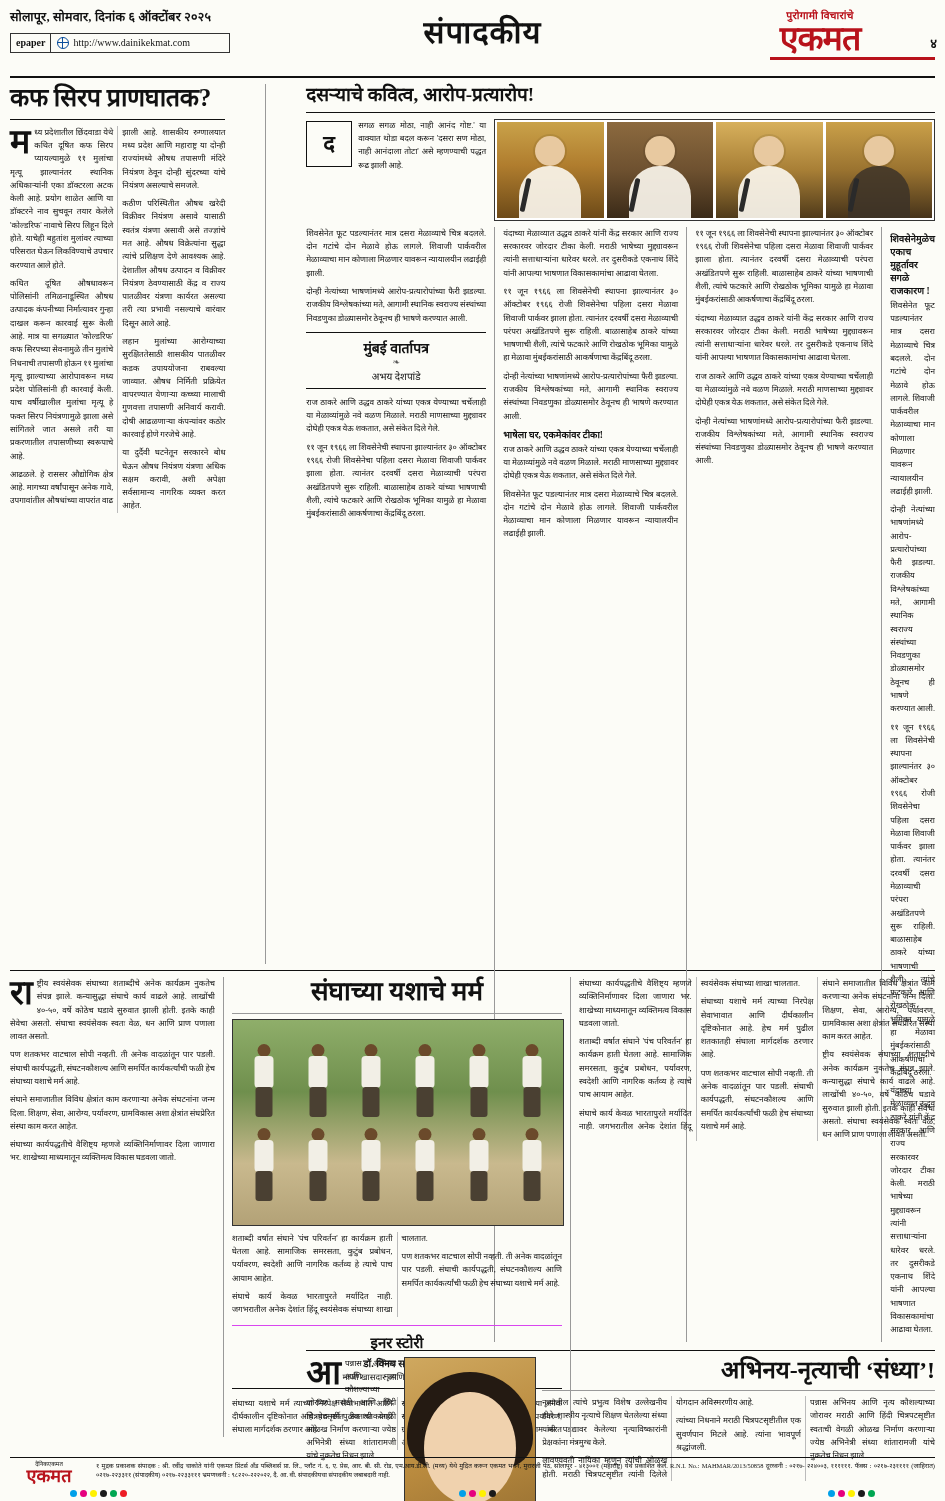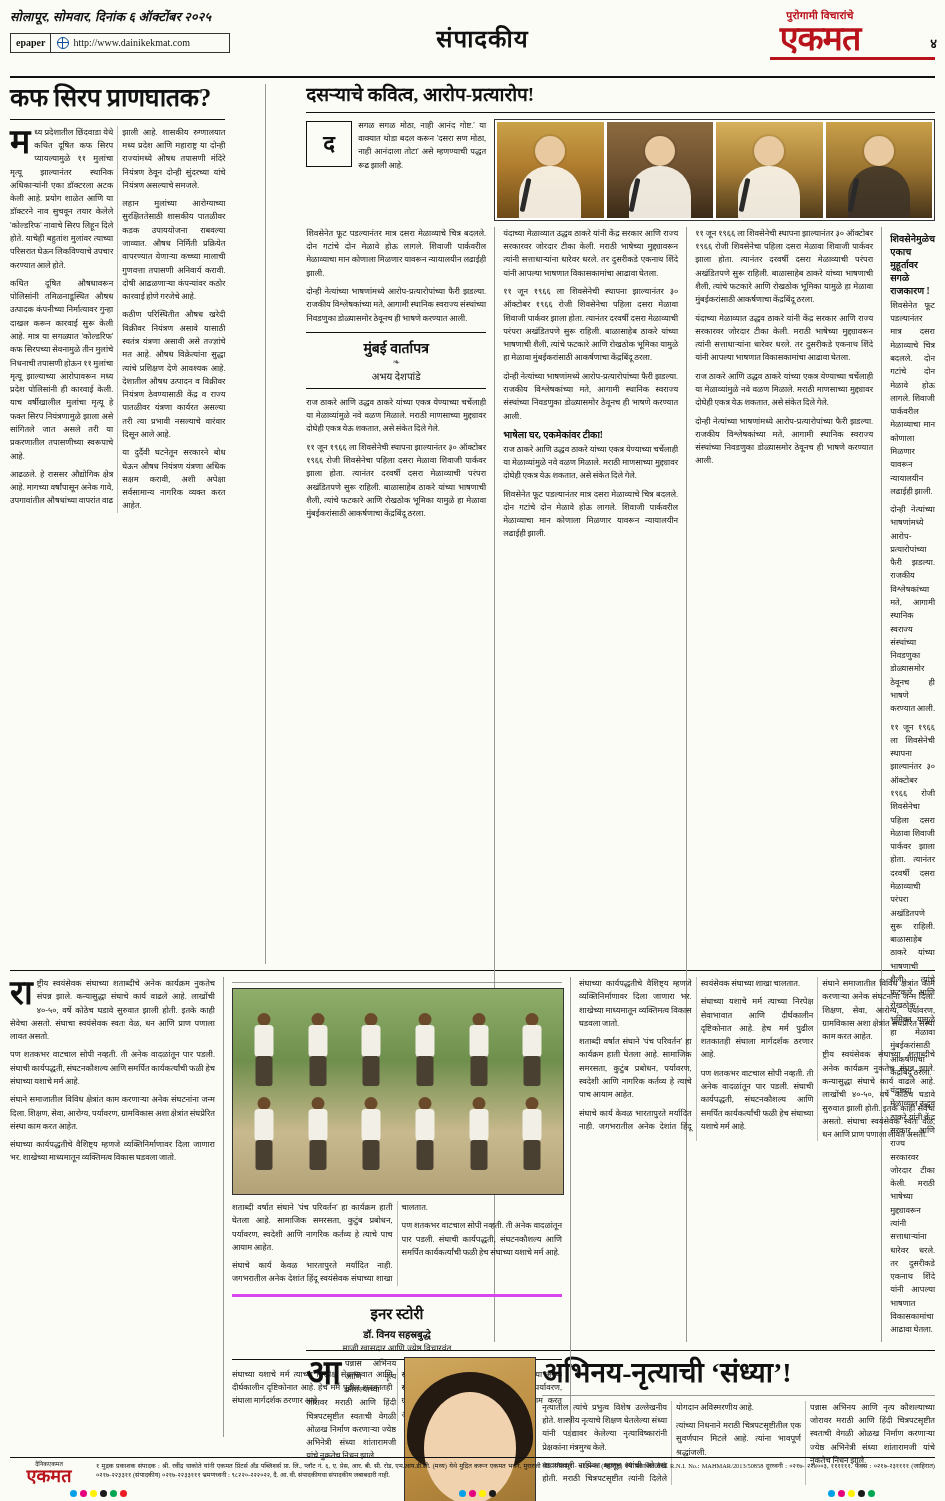--- a/index.html
+++ b/index.html
@@ -18,33 +18,33 @@
     background:#fcfcf7;
   }
   
   .masthead{
     display:flex;align-items:flex-start;justify-content:space-between;
     border-bottom:2px solid #111;
     padding-bottom:4px;
     height:64px;
   }
   .mh-left{width:250px;font-size:11px;line-height:1.5;}
-  .mh-place{font-weight:bold;font-size:12.5px;letter-spacing:.2px;font-style:italic;}
+  .mh-place{font-weight:bold;font-size:12.5px;letter-spacing:.2px;}
   .mh-epaper{
     margin-top:6px;display:flex;align-items:center;
     border:1px solid #333;width:218px;height:18px;font-size:10px;
   }
   .mh-epaper .lbl{padding:0 5px;font-weight:bold;border-right:1px solid #333;height:100%;display:flex;align-items:center;}
   .mh-epaper .url{padding-left:6px;display:flex;align-items:center;gap:4px;color:#111;}
   .globe{width:10px;height:10px;border:1px solid #0a4d9b;border-radius:50%;position:relative;display:inline-block;}
   .globe:before{content:"";position:absolute;left:4px;top:-1px;width:1px;height:11px;background:#0a4d9b;}
   .globe:after{content:"";position:absolute;left:-1px;top:4px;width:11px;height:1px;background:#0a4d9b;}
   .mh-center{flex:1;text-align:center;}
   .mh-center .title{
-    font-size:24px;font-weight:bold;letter-spacing:1px;line-height:1.1;margin-top:18px;
+    font-size:31px;font-weight:bold;letter-spacing:1px;line-height:1.1;margin-top:8px;
   }
   .mh-right{width:230px;text-align:center;position:relative;}
   .mh-tag{font-size:10.5px;color:#b8121b;font-weight:bold;letter-spacing:.3px;}
   .mh-logo{
     font-size:34px;font-weight:bold;color:#b8121b;line-height:1;
     letter-spacing:-1px;
   }
   .mh-logo-underline{height:3px;background:#b8121b;width:165px;margin-left:auto;margin-top:1px;}
   .pageno{
     position:absolute;right:-2px;top:26px;
@@ -120,21 +120,21 @@
     width:100%;height:205px;border:1px solid #333;
     background:linear-gradient(180deg,#8fae6a 0%,#6f8f4d 35%,#c9b98e 70%,#b3a277 100%);
     position:relative;overflow:hidden;
   }
   .rss-row{position:absolute;left:0;right:0;display:flex;gap:4px;padding:0 6px;}
   .rss-p{flex:1;height:74px;position:relative;}
   .rss-p .h{position:absolute;left:50%;top:0;transform:translateX(-50%);width:13px;height:13px;border-radius:50%;background:#6b4a2b;}
   .rss-p .t{position:absolute;left:50%;top:12px;transform:translateX(-50%);width:19px;height:32px;background:#f2efe6;border-radius:4px;}
   .rss-p .l{position:absolute;left:50%;top:43px;transform:translateX(-50%);width:17px;height:30px;background:#4a4032;border-radius:3px;}
   .inner-box{
-    border-top:3px solid #d946ef;border-bottom:1px solid #111;
+    border-top:1px solid #d946ef;border-bottom:1px solid #111;
     text-align:center;padding:6px 2px;margin:8px 0;
   }
   .inner-box .t1{font-size:15px;font-weight:bold;}
   .inner-box .t2{font-size:10px;font-weight:bold;margin-top:4px;}
   .inner-box .t3{font-size:8.5px;margin-top:1px;}
   .quotebox{
     border:1px solid #111;width:44px;height:44px;float:left;margin:2px 6px 2px 0;
     display:flex;align-items:center;justify-content:center;
     font-size:22px;font-weight:bold;
   }
@@ -180,22 +180,22 @@
 
   <div class="cols" style="height:880px;gap:40px;">
 
     <div class="col" style="width:310px;">
       <h1 class="head">कफ सिरप प्राणघातक?</h1>
       <div class="hr"></div>
       <div class="body-text twocol">
         <p style="margin:0 0 5px;"><span class="dropcap">म</span><span>ध्य प्रदेशातील छिंदवाडा येथे कथित दूषित कफ सिरप प्यायल्यामुळे ११ मुलांचा मृत्यू झाल्यानंतर स्थानिक अधिकाऱ्यांनी एका डॉक्टरला अटक केली आहे. प्रयोग शाळेत आणि या डॉक्टरने नाव सुचवून तयार केलेले 'कोल्डरिफ' नावाचे सिरप लिहून दिले होते. याचेही बहुतांश मुलांवर त्याच्या परिसरात घेऊन लिकविण्याचे उपचार करण्यात आले होते.</span></p>
         <p style="margin:0 0 5px;">कथित दूषित औषधावरून पोलिसांनी तमिळनाडूस्थित औषध उत्पादक कंपनीच्या निर्मात्यावर गुन्हा दाखल करून कारवाई सुरू केली आहे. मात्र या सगळ्यात 'कोल्डरिफ' कफ सिरपच्या सेवनामुळे तीन मुलांचे निधनाची तपासणी होऊन ११ मुलांचा मृत्यू झाल्याच्या आरोपावरून मध्य प्रदेश पोलिसांनी ही कारवाई केली. याच वर्षीखालील मुलांचा मृत्यू हे फक्त सिरप नियंत्रणामुळे झाला असे सांगितले जात असले तरी या प्रकरणातील तपासणीच्या स्वरूपाचे आहे.</p>
         <p style="margin:0 0 5px;">आढळले. हे राससर औद्योगिक क्षेत्र आहे. मागच्या वर्षांपासून अनेक गावे, उपगावांतील औषधांच्या वापरांत वाढ झाली आहे. शासकीय रुग्णालयात मध्य प्रदेश आणि महाराष्ट्र या दोन्ही राज्यांमध्ये औषध तपासणी मंदिरे नियंत्रण ठेवून दोन्ही सुंदरच्या यांचे नियंत्रण असल्याचे समजले.</p>
+        <p style="margin:0 0 5px;">कठीण परिस्थितीत औषध खरेदी विक्रीवर नियंत्रण असावे यासाठी स्वतंत्र यंत्रणा असावी असे तज्ज्ञांचे मत आहे. औषध विक्रेत्यांना सुद्धा त्यांचे प्रशिक्षण देणे आवश्यक आहे. देशातील औषध उत्पादन व विक्रीवर नियंत्रण ठेवण्यासाठी केंद्र व राज्य पातळीवर यंत्रणा कार्यरत असल्या तरी त्या प्रभावी नसल्याचे वारंवार दिसून आले आहे.</p>
         <p style="margin:0 0 5px;">लहान मुलांच्या आरोग्याच्या सुरक्षिततेसाठी शासकीय पातळीवर कडक उपाययोजना राबवल्या जाव्यात. औषध निर्मिती प्रक्रियेत वापरण्यात येणाऱ्या कच्च्या मालाची गुणवत्ता तपासणी अनिवार्य करावी. दोषी आढळणाऱ्या कंपन्यांवर कठोर कारवाई होणे गरजेचे आहे.</p>
-        <p style="margin:0 0 5px;">कठीण परिस्थितीत औषध खरेदी विक्रीवर नियंत्रण असावे यासाठी स्वतंत्र यंत्रणा असावी असे तज्ज्ञांचे मत आहे. औषध विक्रेत्यांना सुद्धा त्यांचे प्रशिक्षण देणे आवश्यक आहे. देशातील औषध उत्पादन व विक्रीवर नियंत्रण ठेवण्यासाठी केंद्र व राज्य पातळीवर यंत्रणा कार्यरत असल्या तरी त्या प्रभावी नसल्याचे वारंवार दिसून आले आहे.</p>
         <p style="margin:0 0 5px;">या दुर्दैवी घटनेतून सरकारने बोध घेऊन औषध नियंत्रण यंत्रणा अधिक सक्षम करावी, अशी अपेक्षा सर्वसामान्य नागरिक व्यक्त करत आहेत.</p>
       </div>
     </div>
 
     <div class="rule-v"></div>
 
     <div class="col" style="flex:1;">
       <h1 class="head2">दसऱ्याचे कवित्व, आरोप-प्रत्यारोप!</h1>
       <div class="hr"></div>
 
@@ -296,21 +296,21 @@
             <span>पन्नास अभिनय आणि नृत्य कौशल्याच्या जोरावर मराठी आणि हिंदी चित्रपटसृष्टीत स्वतःची वेगळी ओळख निर्माण करणाऱ्या ज्येष्ठ अभिनेत्री संध्या शांतारामजी यांचे नुकतेच निधन झाले.</span>
           </div>
         </div>
         <div style="width:130px;">
           <div class="portrait">
             <div class="hair"></div>
               <div class="face"></div>
           </div>
         </div>
         <div style="flex:1;">
-          <h1 class="head2" style="font-size:28px;">अभिनय-नृत्याची ‘संध्या’!</h1>
+          <h1 class="head2" style="font-size:24px;text-align:right;">अभिनय-नृत्याची ‘संध्या’!</h1>
           <div class="hr-thin"></div>
           <div class="body-text threecol">
             <p style="margin:0 0 5px;">नृत्यातील त्यांचे प्रभुत्व विशेष उल्लेखनीय होते. शास्त्रीय नृत्याचे शिक्षण घेतलेल्या संध्या यांनी पडद्यावर केलेल्या नृत्याविष्कारांनी प्रेक्षकांना मंत्रमुग्ध केले.</p>
             <p style="margin:0 0 5px;">लावण्यवती नायिका म्हणून त्यांची ओळख होती. मराठी चित्रपटसृष्टीत त्यांनी दिलेले योगदान अविस्मरणीय आहे.</p>
             <p style="margin:0 0 5px;">त्यांच्या निधनाने मराठी चित्रपटसृष्टीतील एक सुवर्णपान मिटले आहे. त्यांना भावपूर्ण श्रद्धांजली.</p>
             <p style="margin:0 0 5px;">पन्नास अभिनय आणि नृत्य कौशल्याच्या जोरावर मराठी आणि हिंदी चित्रपटसृष्टीत स्वतःची वेगळी ओळख निर्माण करणाऱ्या ज्येष्ठ अभिनेत्री संध्या शांतारामजी यांचे नुकतेच निधन झाले.</p>
           </div>
 
         </div>
       </div>
@@ -325,20 +325,21 @@
         <p style="margin:0 0 5px;"><span class="dropcap">रा</span><span>ष्ट्रीय स्वयंसेवक संघाच्या शताब्दीचे अनेक कार्यक्रम नुकतेच संपन्न झाले. कन्यासुद्धा संघाचे कार्य वाढले आहे. लाखोंची ४०-५०, वर्षे कोठेच घडावे सुरुवात झाली होती. इतके काही सेवेचा असतो. संघाचा स्वयंसेवक स्वतः वेळ, धन आणि प्राण पणाला लावत असतो.</span></p>
         <p style="margin:0 0 5px;">पण शतकभर वाटचाल सोपी नव्हती. ती अनेक वादळांतून पार पडली. संघाची कार्यपद्धती, संघटनकौशल्य आणि समर्पित कार्यकर्त्यांची फळी हेच संघाच्या यशाचे मर्म आहे.</p>
         <p style="margin:0 0 5px;">संघाने समाजातील विविध क्षेत्रांत काम करणाऱ्या अनेक संघटनांना जन्म दिला. शिक्षण, सेवा, आरोग्य, पर्यावरण, ग्रामविकास अशा क्षेत्रांत संघप्रेरित संस्था काम करत आहेत.</p>
         <p style="margin:0 0 5px;">संघाच्या कार्यपद्धतीचे वैशिष्ट्य म्हणजे व्यक्तिनिर्माणावर दिला जाणारा भर. शाखेच्या माध्यमातून व्यक्तिमत्व विकास घडवला जातो.</p>
       </div>
     </div>
 
     <div class="rule-v"></div>
 
     <div class="col" style="width:330px;">
+      <h1 class="head2" style="text-align:center;font-size:26px;">संघाच्या यशाचे मर्म</h1>
       <div class="hr-thin"></div>
       <div class="rss-photo">
         <div class="rss-row" style="top:24px;">
           <div class="rss-p">
               <div class="h"></div>
               <div class="t"></div>
               <div class="l"></div>
             </div>
           <div class="rss-p">
               <div class="h"></div>

